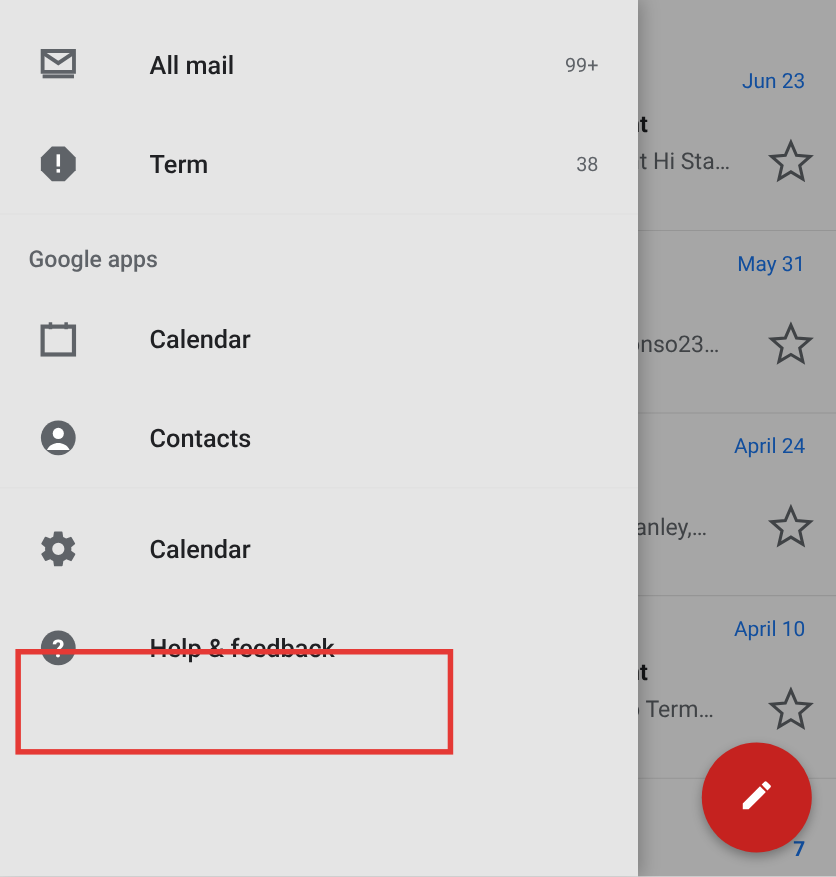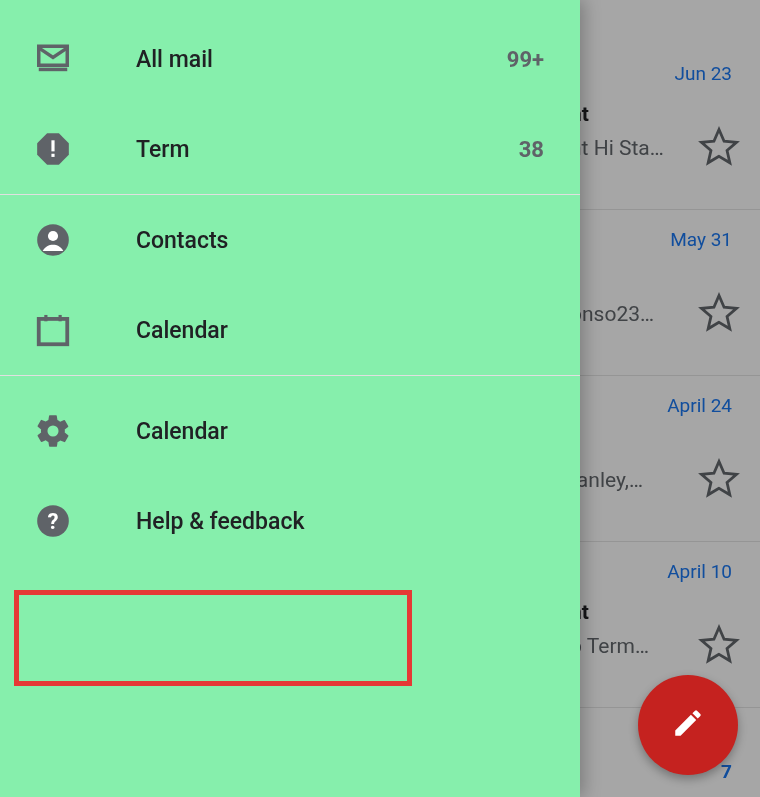--- a/index.html
+++ b/index.html
@@ -17,31 +17,31 @@
   .email-item { position: relative; height: 166px; border-bottom: 1px solid rgba(0,0,0,0.1); }
   .email-date { position: absolute; top: 18px; right: 28px; color: #1a73e8; font-weight: 400; font-size: 19px; }
   .email-subject { position: absolute; top: 58px; left: 0; font-size: 21px; font-weight: 700; color: #202124; white-space: nowrap; }
   .email-snippet { position: absolute; top: 92px; left: 0; font-size: 21px; color: #5f6368; white-space: nowrap; }
   .star { position: absolute; top: 82px; right: 20px; }
   .star svg { width: 42px; height: 42px; }
 
   
   .drawer {
     position: absolute; top: 0; left: 0; width: 580px; height: 797px;
-    background: #86efac; box-shadow: 4px 0 16px rgba(0,0,0,0.25);
+    background: #e5e5e5; box-shadow: 4px 0 16px rgba(0,0,0,0.25);
     display: flex; flex-direction: column;
   }
   .nav-item {
     height: 90px; display: flex; align-items: center; padding: 0 26px 0 34px;
     cursor: pointer;
   }
   .nav-icon { width: 38px; height: 38px; display: flex; align-items: center; justify-content: center; flex-shrink: 0; }
   .nav-icon svg { width: 38px; height: 38px; fill: #5f6368; }
   .nav-label { margin-left: 64px; font-size: 23px; font-weight: 500; color: #202124; flex: 1; }
-  .nav-count { font-size: 22px; color: #5f6368; font-weight: 700; margin-right: 10px; }
+  .nav-count { font-size: 18px; color: #5f6368; font-weight: 400; margin-right: 10px; }
   .section-header {
     padding: 30px 26px 14px 26px; font-size: 21px; color: #5f6368; font-weight: 500;
   }
   .divider { height: 1px; background: #e0e0e0; width: 100%; }
 
   .highlight-box {
     position: absolute; left: 14px; top: 590px; width: 398px; height: 96px;
     border: 5px solid #e53935; pointer-events: none;
   }
 
@@ -127,41 +127,42 @@
           <rect x="11" y="15" width="2" height="2" fill="#fff"></rect>
         </svg>
     </span>
     <span class="nav-label">Term</span>
     <span class="nav-count">38</span>
   </div>
 
 
   <div class="divider"></div>
 
+  <div class="section-header">Google apps</div>
+
+  <div class="nav-item">
+    <span class="nav-icon">
+      <svg viewBox="0 0 24 24">
+          <rect x="3" y="5" width="18" height="16" fill="none" stroke="#5f6368" stroke-width="2.4"></rect>
+          <rect x="6.5" y="2.5" width="2" height="4" fill="#5f6368"></rect>
+          <rect x="15.5" y="2.5" width="2" height="4" fill="#5f6368"></rect>
+        </svg>
+    </span>
+    <span class="nav-label">Calendar</span>
+  </div>
 
   <div class="nav-item">
     <span class="nav-icon">
       <svg viewBox="0 0 24 24">
           <circle cx="12" cy="12" r="10" fill="#5f6368"></circle>
           <circle cx="12" cy="9.5" r="3.2" fill="#fff"></circle>
           <path d="M5.5 19c1.3-2.8 4-4 6.5-4s5.2 1.2 6.5 4" fill="#fff"></path>
         </svg>
     </span>
     <span class="nav-label">Contacts</span>
-  </div>
-
-  <div class="nav-item">
-    <span class="nav-icon">
-      <svg viewBox="0 0 24 24">
-          <rect x="3" y="5" width="18" height="16" fill="none" stroke="#5f6368" stroke-width="2.4"></rect>
-          <rect x="6.5" y="2.5" width="2" height="4" fill="#5f6368"></rect>
-          <rect x="15.5" y="2.5" width="2" height="4" fill="#5f6368"></rect>
-        </svg>
-    </span>
-    <span class="nav-label">Calendar</span>
   </div>
 
   <div class="divider"></div>
   <div style="height:10px"></div>
 
   <div class="nav-item">
     <span class="nav-icon">
       <svg viewBox="0 0 24 24">
           <path fill="#5f6368" d="M19.4 13a7.8 7.8 0 0 0 .1-1 7.8 7.8 0 0 0-.1-1l2.1-1.6a.5.5 0 0 0 .1-.6l-2-3.5a.5.5 0 0 0-.6-.2l-2.5 1a7.6 7.6 0 0 0-1.7-1l-.4-2.6A.5.5 0 0 0 14 2h-4a.5.5 0 0 0-.5.4l-.4 2.6a7.6 7.6 0 0 0-1.7 1l-2.5-1a.5.5 0 0 0-.6.2l-2 3.5a.5.5 0 0 0 .1.6L4.5 11a7.8 7.8 0 0 0-.1 1 7.8 7.8 0 0 0 .1 1l-2.1 1.6a.5.5 0 0 0-.1.6l2 3.5a.5.5 0 0 0 .6.2l2.5-1a7.6 7.6 0 0 0 1.7 1l.4 2.6A.5.5 0 0 0 10 22h4a.5.5 0 0 0 .5-.4l.4-2.6a7.6 7.6 0 0 0 1.7-1l2.5 1a.5.5 0 0 0 .6-.2l2-3.5a.5.5 0 0 0-.1-.6zM12 15.5A3.5 3.5 0 1 1 15.5 12 3.5 3.5 0 0 1 12 15.5z"></path>
         </svg>

